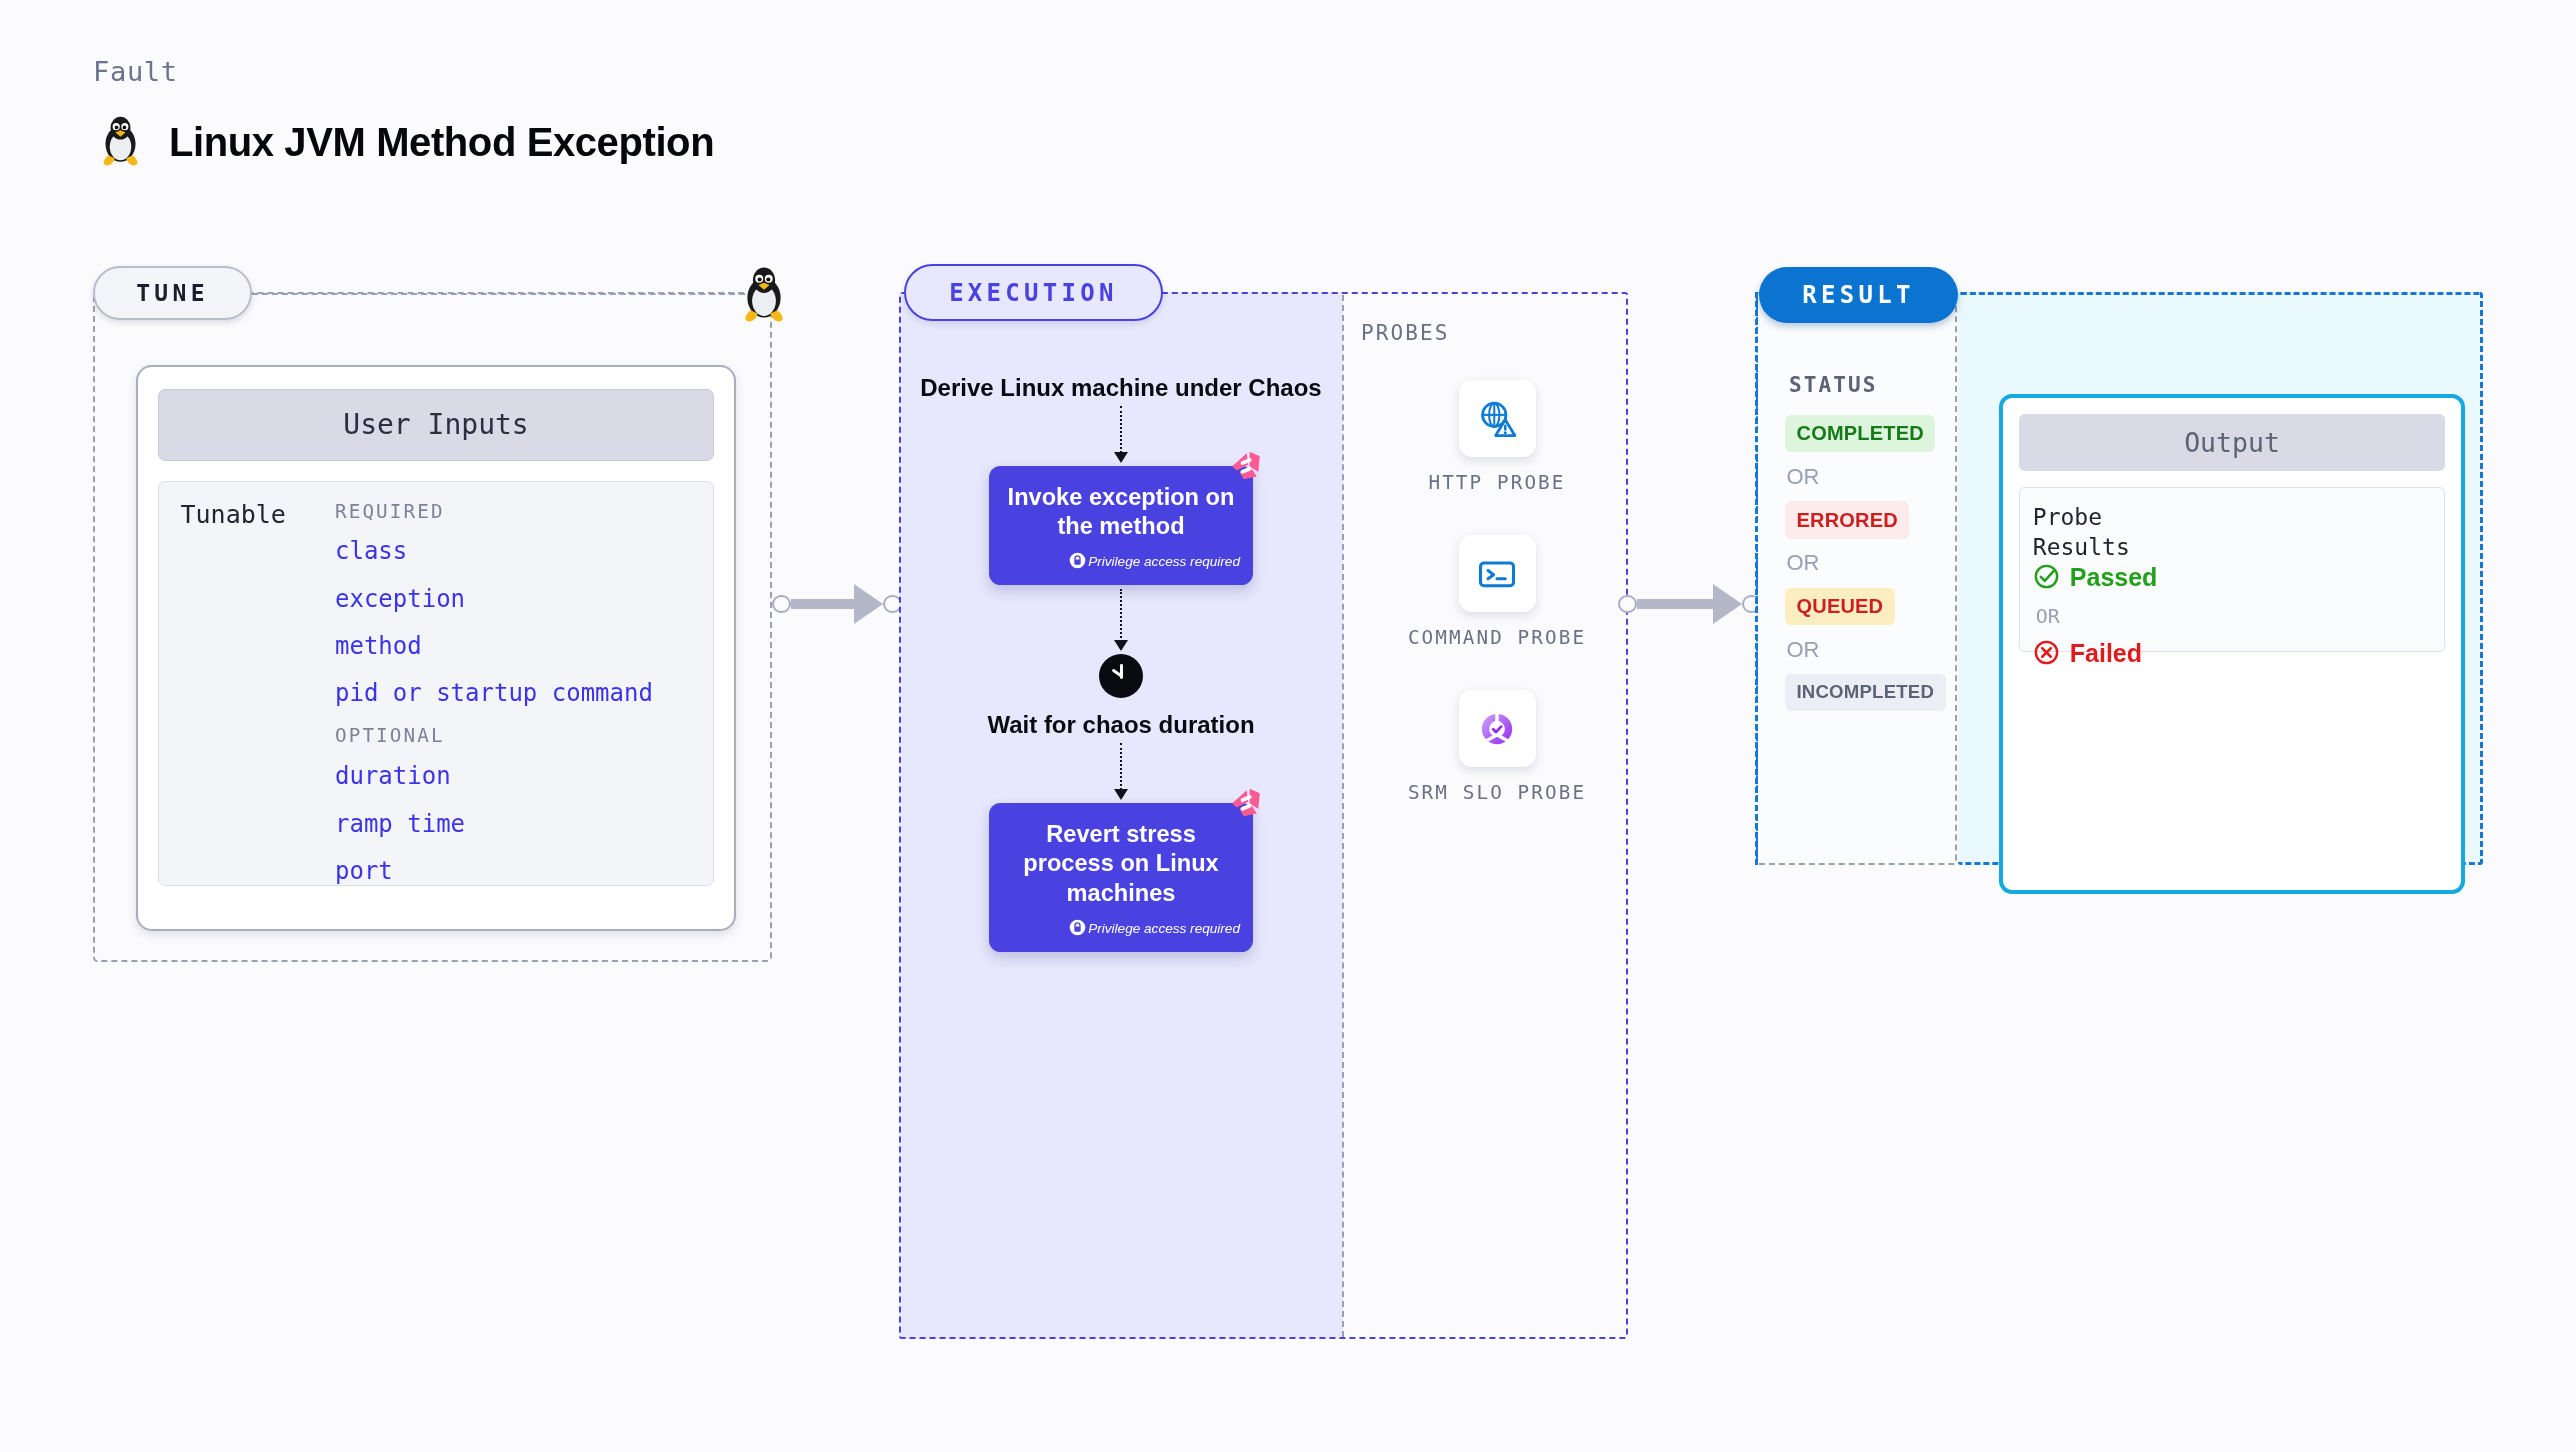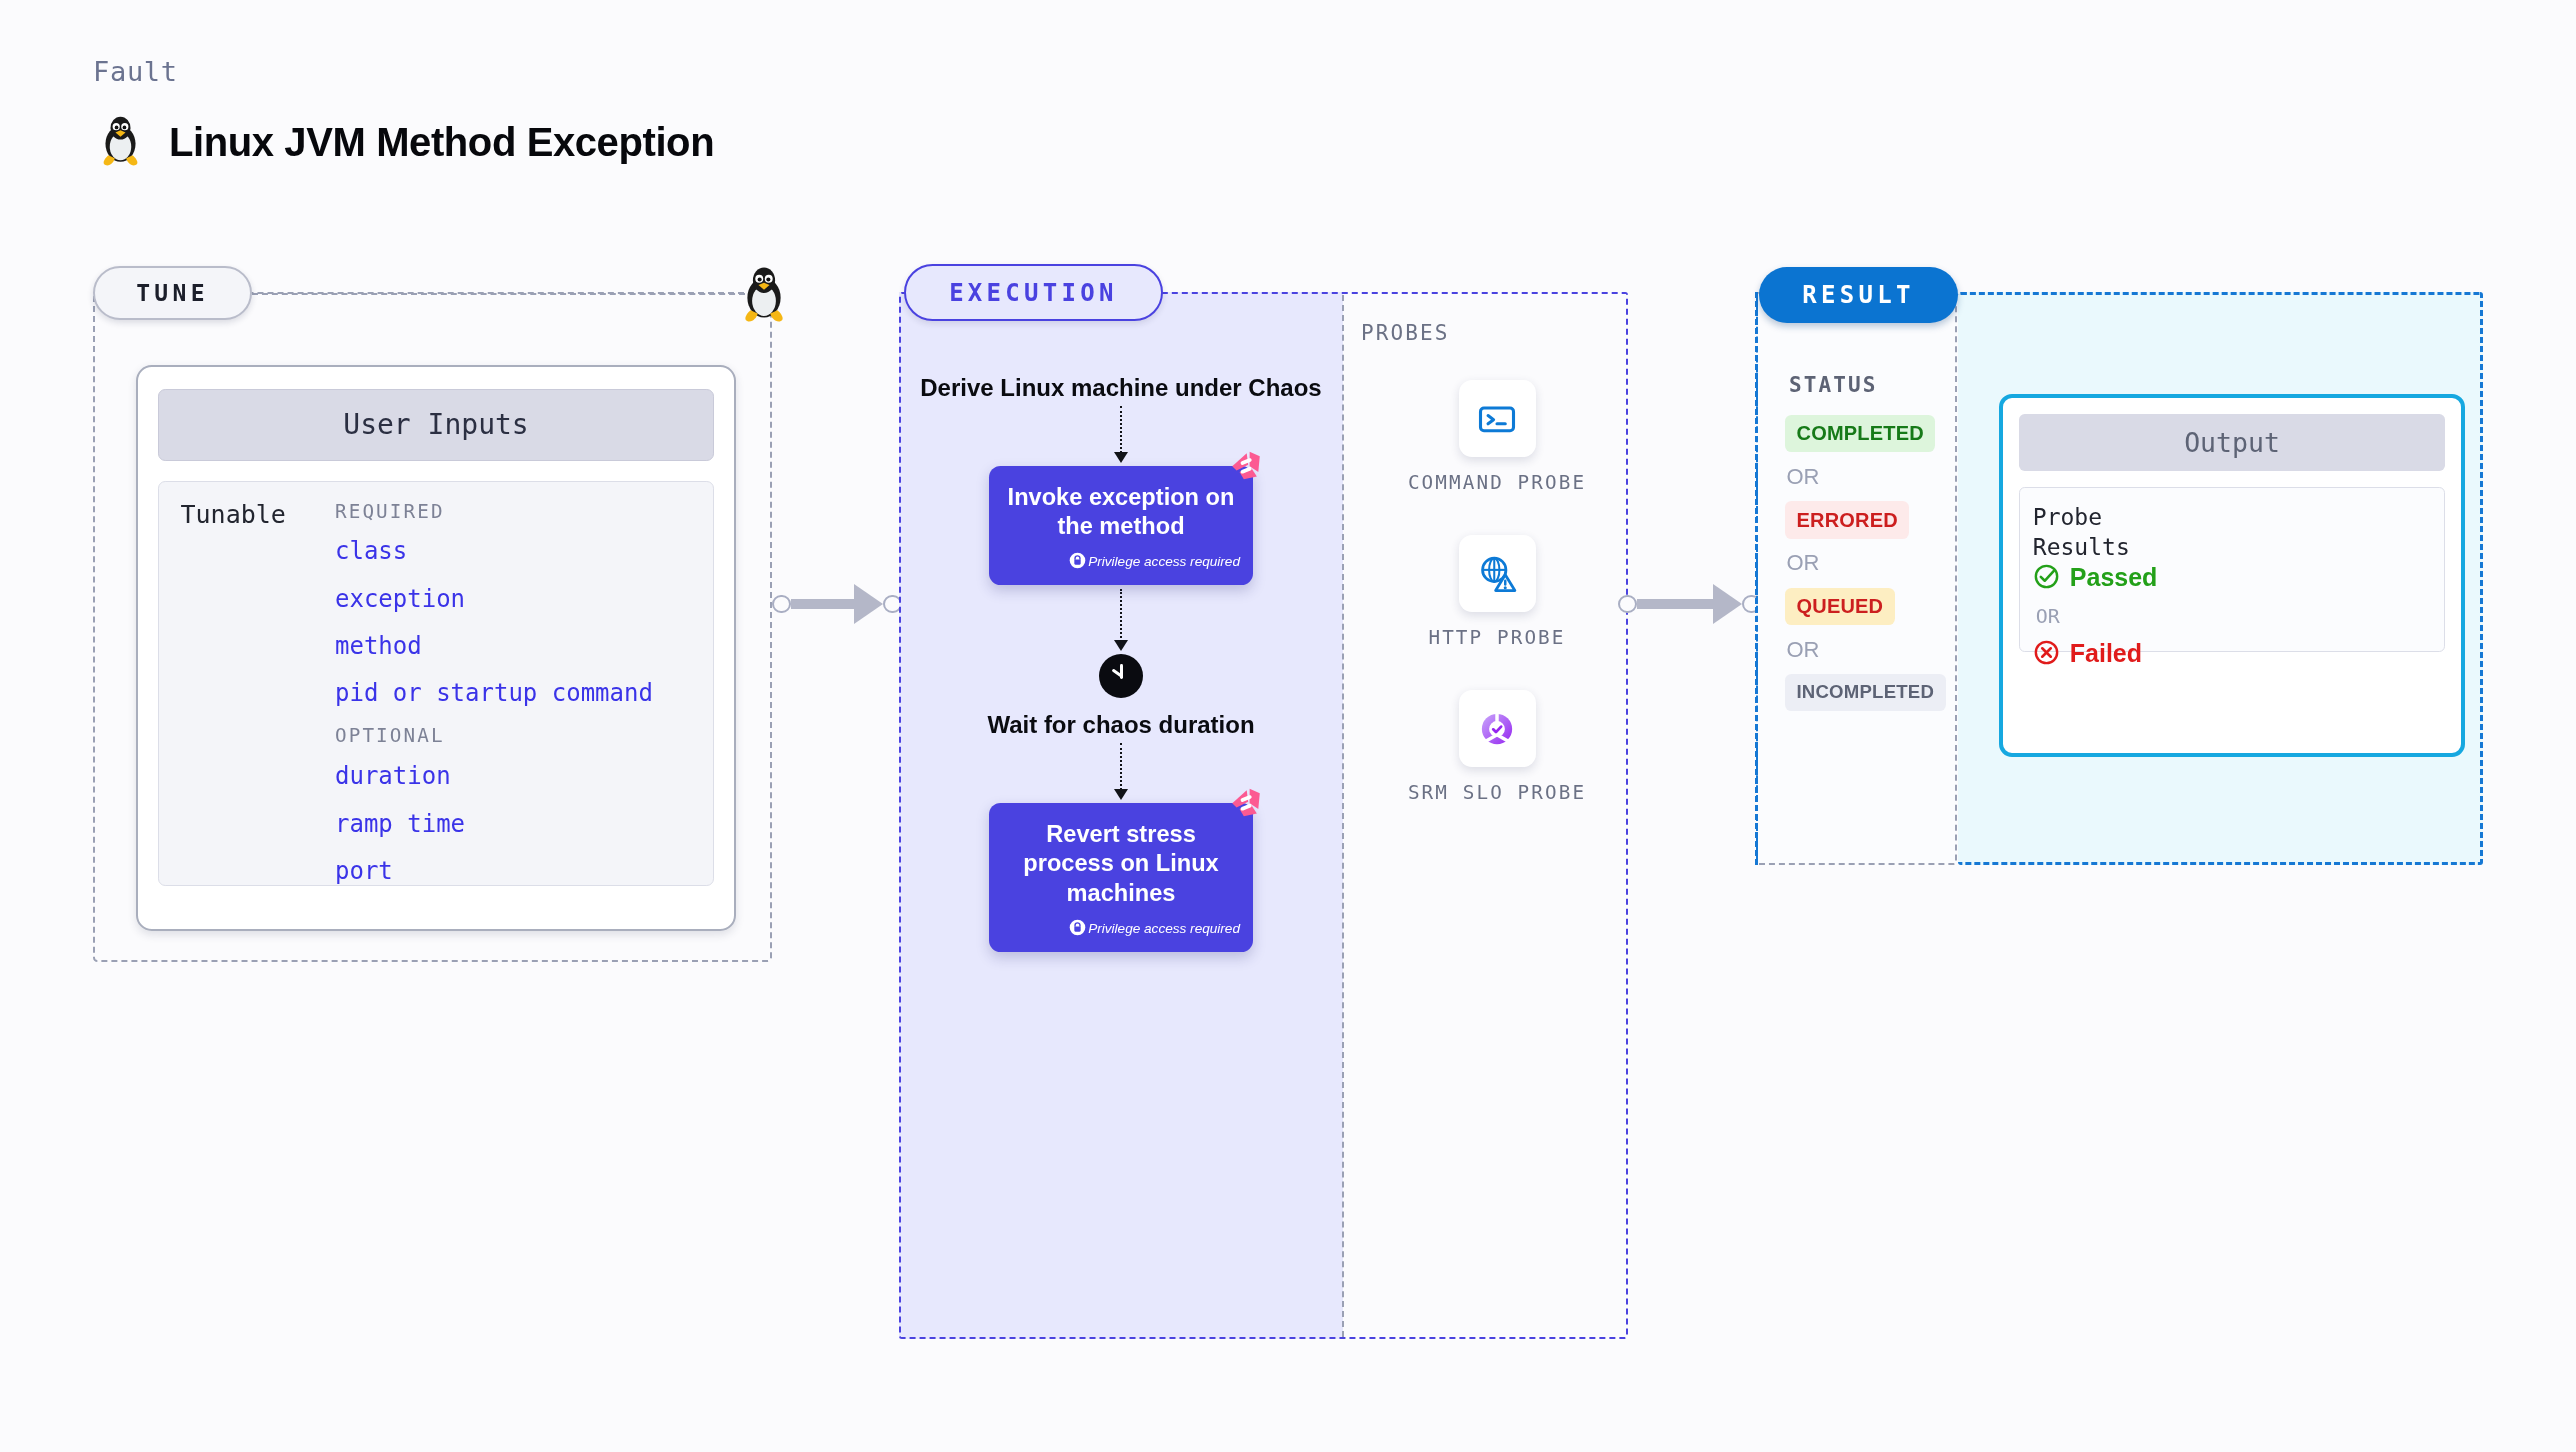--- a/index.html
+++ b/index.html
@@ -189,21 +189,21 @@
     font-size: 20px; font-weight: 700; letter-spacing: 0.2px;
   }
   .or-text { font-size: 22px; color: #9aa0b4; margin: 11.5px 0 11.5px 1.4px; }
 
   .result-out-region {
     position: absolute; left: 1958px; top: 292px; width: 525px; height: 573px;
     border: 3.6px dashed #1678d4; border-left: none; border-radius: 2.9px;
     background: #eaf9fd;
   }
   .output-card {
-    position: absolute; left: 1999px; top: 394px; width: 466px; height: 363px;
+    position: absolute; left: 1999px; top: 394px; width: 466px; height: 500px;
     background: #ffffff; border: 4.3px solid #16a8e0; border-radius: 13px;
   }
   .output-head {
     margin: 15.8px 15.8px 0 15.8px; height: 57px; border-radius: 5.7px;
     background: #d9dae6;
     display: flex; align-items: center; justify-content: center;
     font-family: "DejaVu Sans Mono", monospace; font-size: 26.5px; color: #5d6375;
   }
   .out-row {
     margin: 15.8px 15.8px 0 15.8px; border: 0.7px solid #dcdee8; border-radius: 5.7px;
@@ -371,41 +371,41 @@
         </span>
         <span class="ptxt">Privilege access required</span>
       </div>
     </div>
   </div>
 
   <div class="probe-col">
     <div class="probe-item">
       <div class="probe-tile">
         <svg width="44" height="44" viewBox="0 0 64 64">
-          <rect x="8" y="16" width="48" height="33" rx="5" fill="none" stroke="#0d7ad6" stroke-width="4.5"></rect>
-          <path d="M19 27 L27 33 L19 39" fill="none" stroke="#0d7ad6" stroke-width="4.5" stroke-linecap="round" stroke-linejoin="round"></path>
-          <line x1="32" y1="39" x2="44" y2="39" stroke="#0d7ad6" stroke-width="4.5" stroke-linecap="round"></line>
-        </svg>
-      </div>
-      <div class="probe-name">COMMAND PROBE</div>
-    </div>
-
-    <div class="probe-item">
-      <div class="probe-tile">
-        <svg width="44" height="44" viewBox="0 0 64 64">
           <circle cx="28" cy="26" r="17" fill="none" stroke="#0d7ad6" stroke-width="4"></circle>
           <ellipse cx="28" cy="26" rx="7.5" ry="17" fill="none" stroke="#0d7ad6" stroke-width="3"></ellipse>
           <line x1="11" y1="26" x2="45" y2="26" stroke="#0d7ad6" stroke-width="3"></line>
           <line x1="28" y1="9" x2="28" y2="43" stroke="#0d7ad6" stroke-width="3"></line>
           <path d="M44 33 L58 56 L30 56 Z" fill="#fff" stroke="#0d7ad6" stroke-width="4" stroke-linejoin="round"></path>
           <rect x="42.2" y="40" width="3.6" height="9" rx="1.8" fill="#0d7ad6"></rect>
           <circle cx="44" cy="52" r="2.2" fill="#0d7ad6"></circle>
         </svg>
       </div>
       <div class="probe-name">HTTP  PROBE</div>
+    </div>
+
+    <div class="probe-item">
+      <div class="probe-tile">
+        <svg width="44" height="44" viewBox="0 0 64 64">
+          <rect x="8" y="16" width="48" height="33" rx="5" fill="none" stroke="#0d7ad6" stroke-width="4.5"></rect>
+          <path d="M19 27 L27 33 L19 39" fill="none" stroke="#0d7ad6" stroke-width="4.5" stroke-linecap="round" stroke-linejoin="round"></path>
+          <line x1="32" y1="39" x2="44" y2="39" stroke="#0d7ad6" stroke-width="4.5" stroke-linecap="round"></line>
+        </svg>
+      </div>
+      <div class="probe-name">COMMAND PROBE</div>
     </div>
 
     <div class="probe-item">
       <div class="probe-tile">
         <svg width="44" height="44" viewBox="0 0 64 64">
           <defs>
             <linearGradient id="sloGrad" x1="0" y1="0" x2="1" y2="1">
               <stop offset="0%" stop-color="#c9a6fb"></stop>
               <stop offset="100%" stop-color="#9526f0"></stop>
             </linearGradient>

